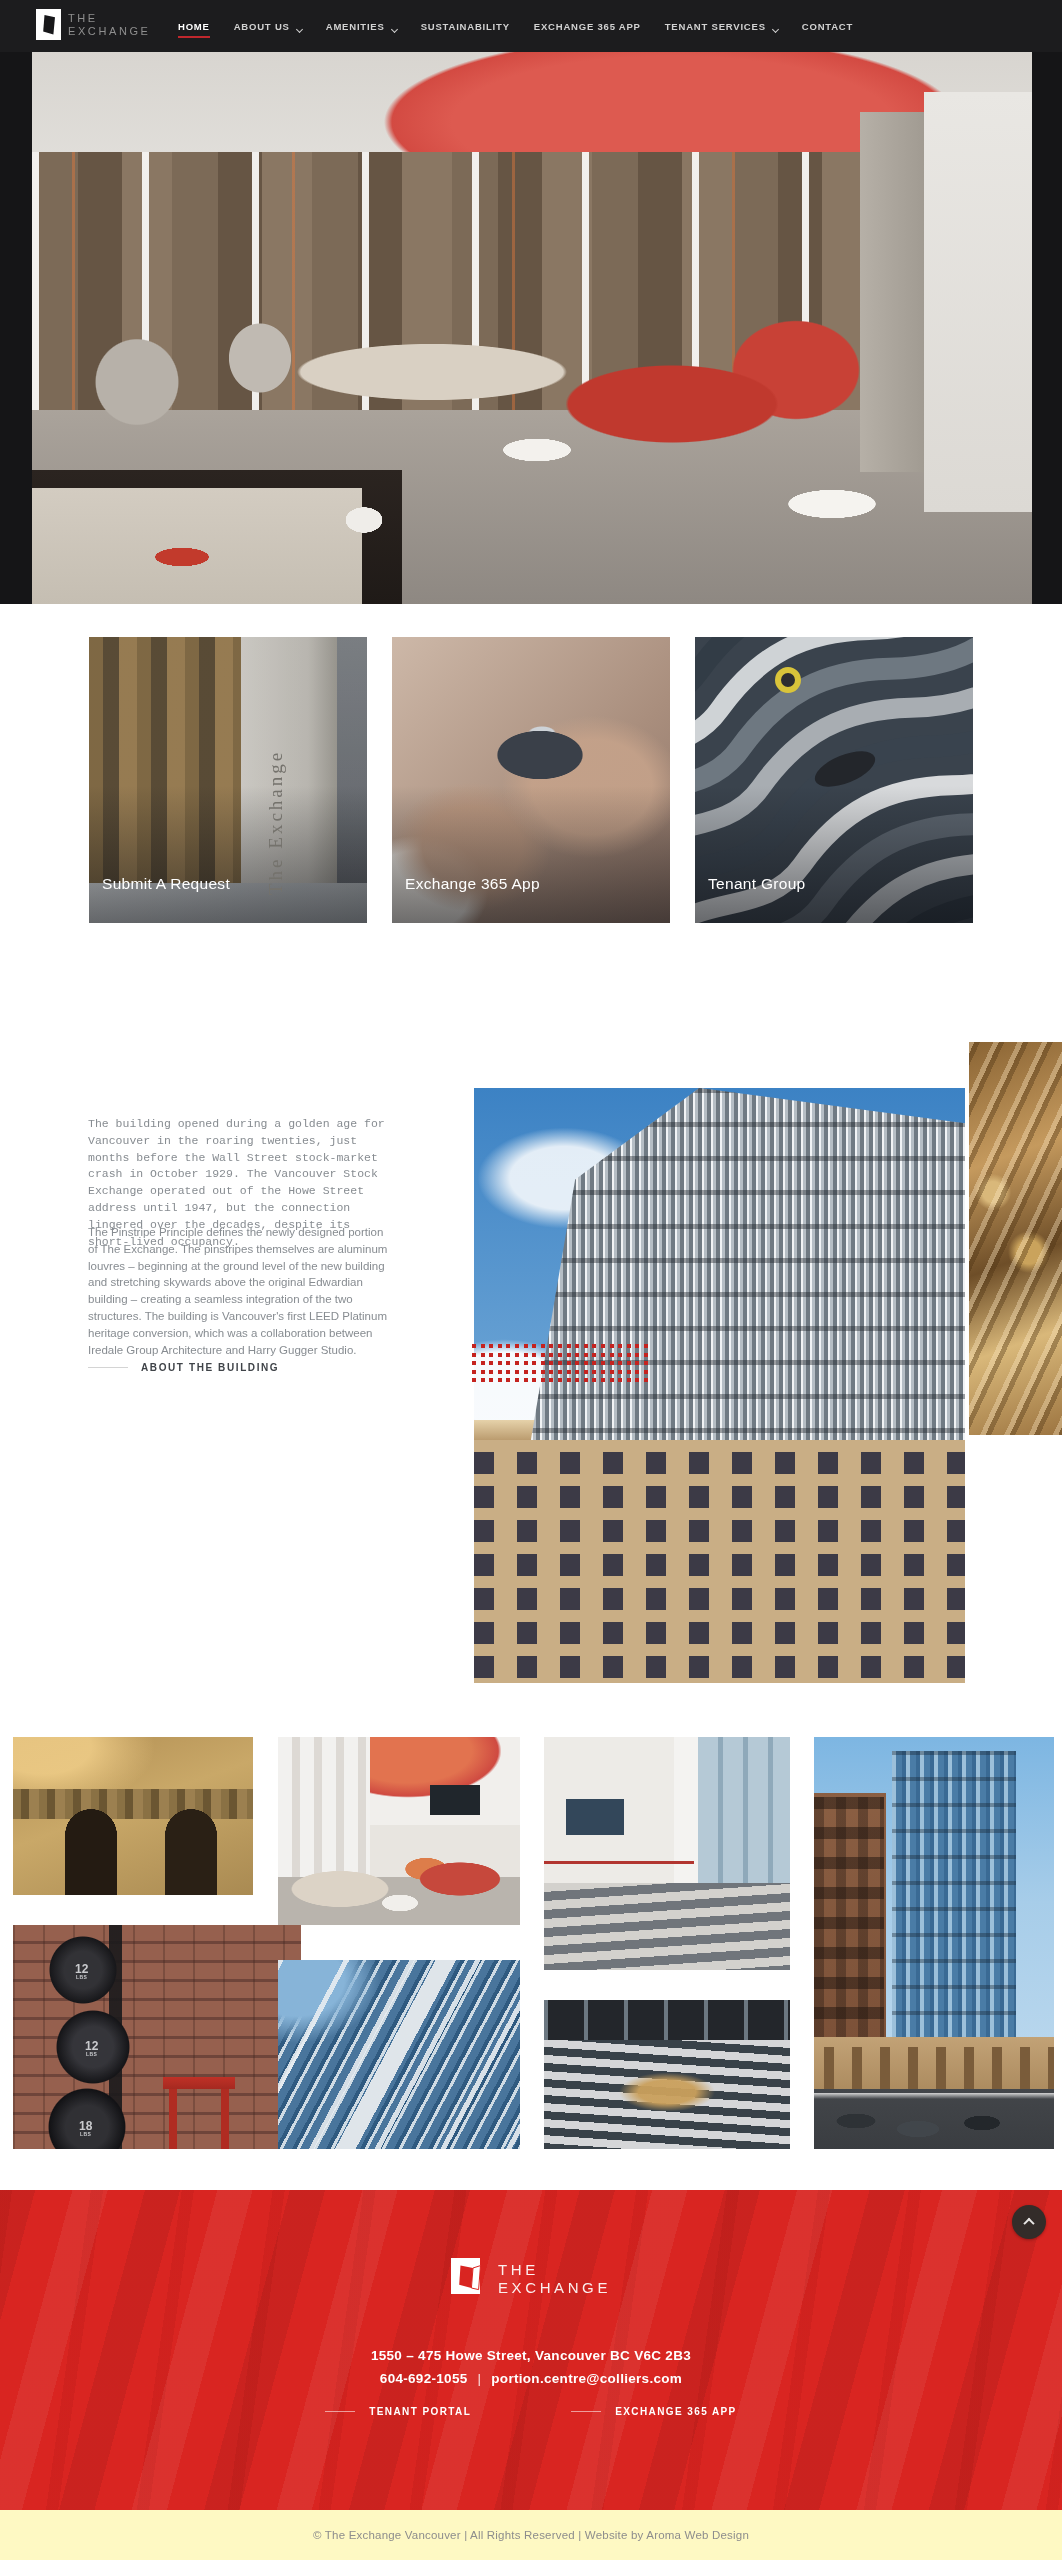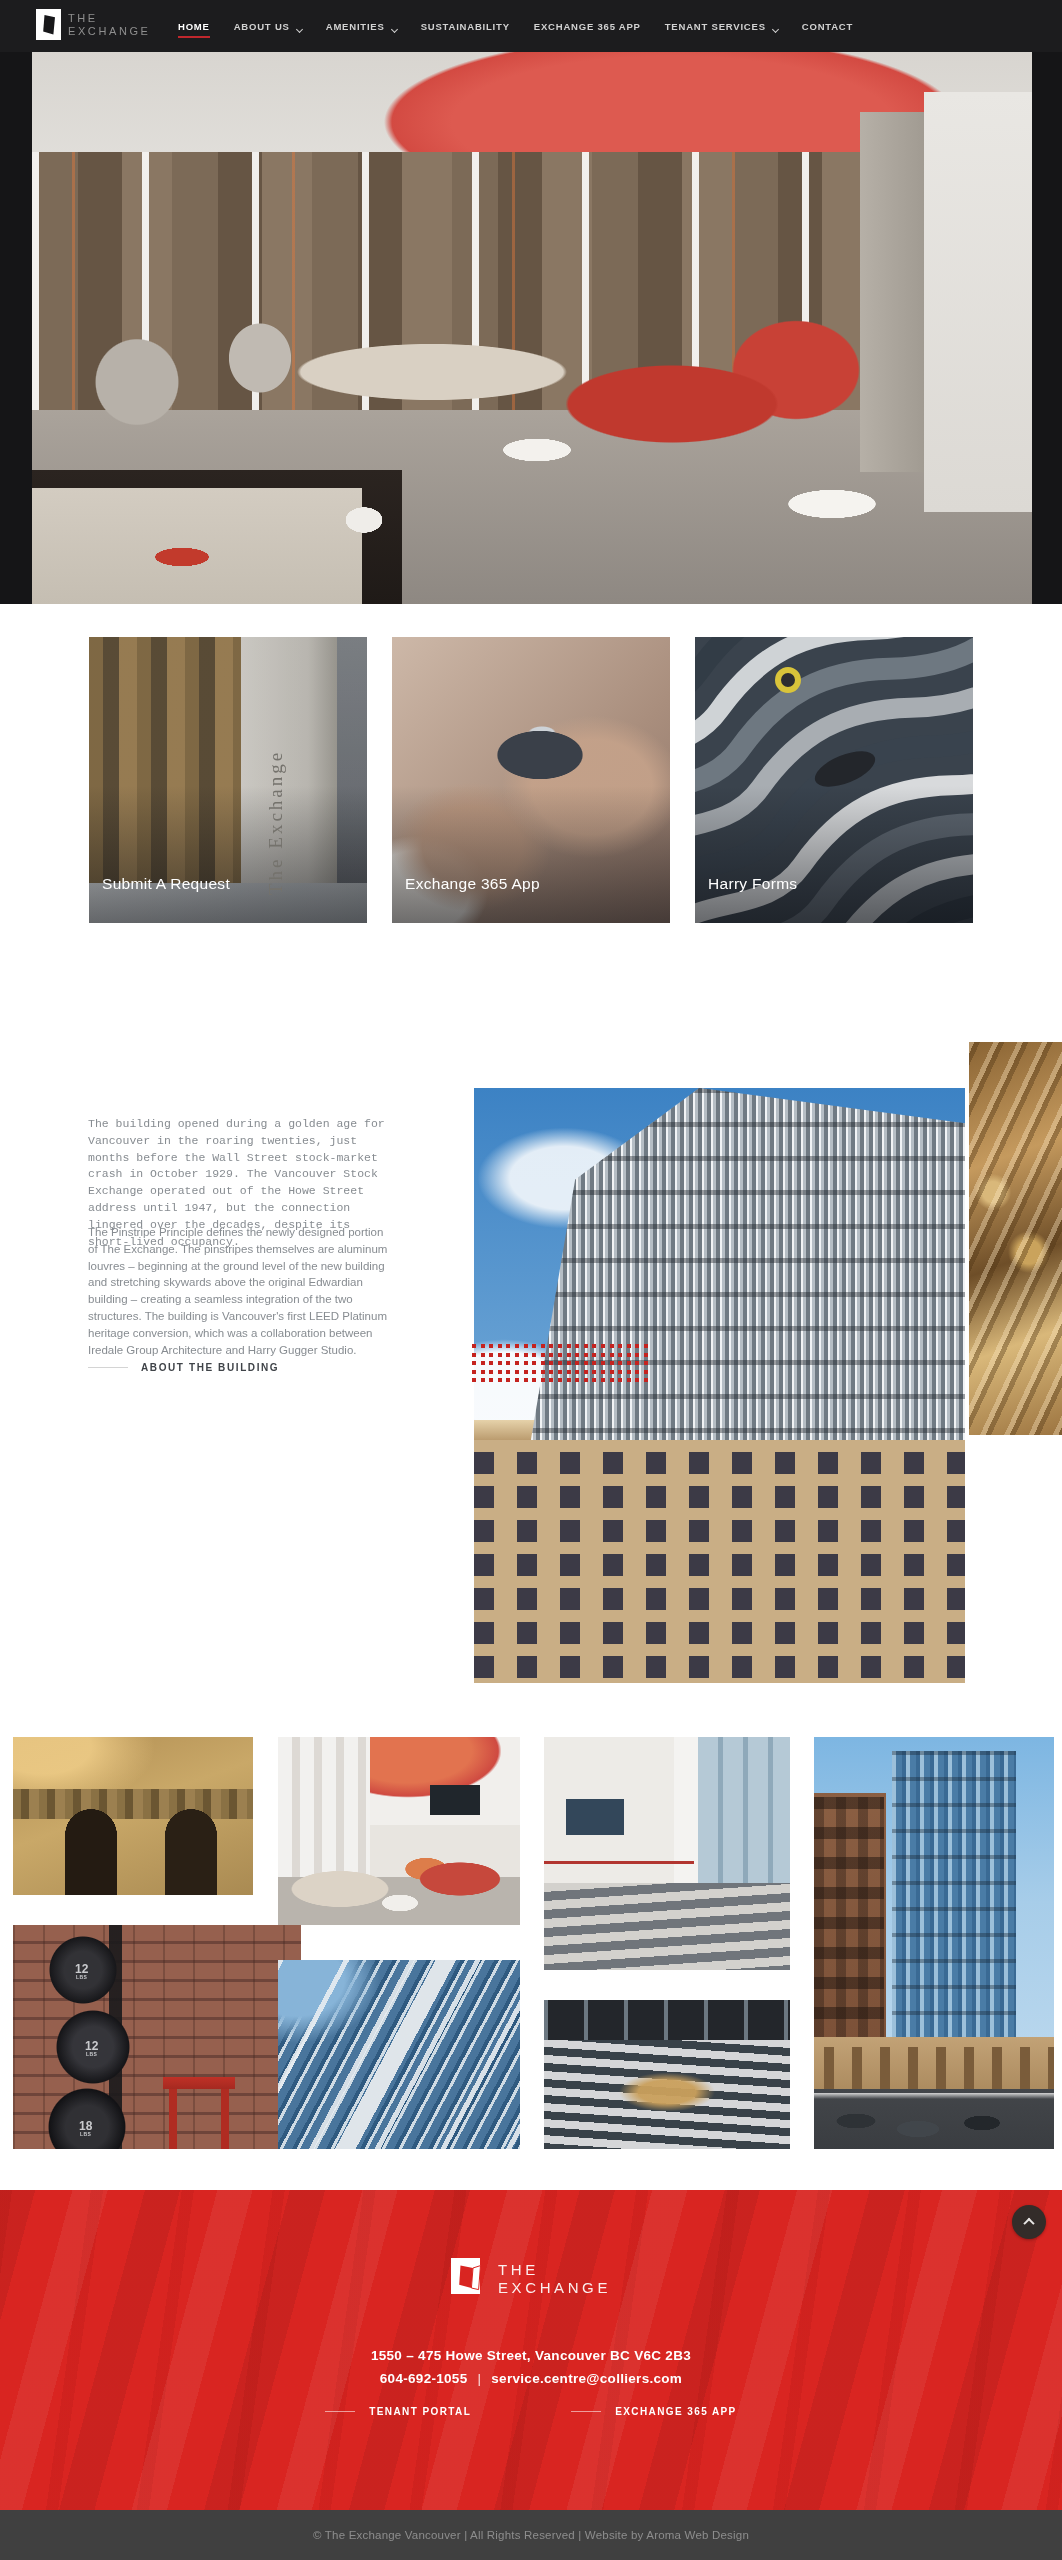--- a/index.html
+++ b/index.html
@@ -191,21 +191,21 @@
   .chev-up { width:8px; height:8px; border-left:2px solid #e8e6e4; border-top:2px solid #e8e6e4; transform:rotate(45deg) translate(1px,1px); }
   .footer-logo { position:absolute; left:0; right:0; top:68px; display:flex; justify-content:center; align-items:center; gap:11px; }
   .footer-logo-text { color:rgba(255,255,255,0.92); font-size:15px; letter-spacing:3.6px; line-height:18px; font-weight:400; }
   .footer-address { position:absolute; left:0; right:0; top:158px; text-align:center; color:#ffffff; font-size:13.5px; font-weight:700; letter-spacing:0.3px; }
   .footer-contact { position:absolute; left:0; right:0; top:181px; text-align:center; color:#ffffff; font-size:13.5px; font-weight:700; letter-spacing:0.3px; }
   .footer-contact .sep { padding:0 10px; font-weight:400; opacity:0.85; }
   .footer-links { position:absolute; left:0; right:0; top:216px; display:flex; justify-content:center; gap:100px; }
   .footer-link { display:flex; align-items:center; gap:14px; cursor:pointer; }
   .footer-link-line { width:30px; height:1px; background:rgba(255,255,255,0.55); }
   .footer-link-label { color:#ffffff; font-size:10px; font-weight:700; letter-spacing:1.4px; }
-  .bottom-bar { position:absolute; left:0; top:2510px; width:1062px; height:50px; background:#404040; display:flex; align-items:center; justify-content:center; }
+  .bottom-bar { position:absolute; left:0; top:2510px; width:1062px; height:50px; background:#fef9c3; display:flex; align-items:center; justify-content:center; }
   .bottom-text { color:#8d8d8d; font-size:11.5px; letter-spacing:0.2px; }
 </style>
 </head>
 <body>
 
 <div id="page">
 
   <div class="hero-section">
     <div class="hero-photo"></div>
     <div class="header">
@@ -265,21 +265,21 @@
           <path d="M-20 172 C 40 142, 90 202, 150 172 S 260 142, 320 172 S 430 202, 470 172" stroke="#a8adb2" stroke-width="20"></path>
           <path d="M-20 216 C 40 186, 90 246, 150 216 S 260 186, 320 216 S 430 246, 470 216" stroke="#39434e" stroke-width="22"></path>
           <path d="M-20 260 C 40 230, 90 290, 150 260 S 260 230, 320 260 S 430 290, 470 260" stroke="#d8dadc" stroke-width="20"></path>
           <path d="M-20 304 C 40 274, 90 334, 150 304 S 260 274, 320 304 S 430 334, 470 304" stroke="#5d6670" stroke-width="22"></path>
           <path d="M-20 348 C 40 318, 90 378, 150 348 S 260 318, 320 348 S 430 378, 470 348" stroke="#b9bdc1" stroke-width="20"></path>
           <path d="M-20 392 C 40 362, 90 422, 150 392 S 260 362, 320 392 S 430 422, 470 392" stroke="#2d3640" stroke-width="22"></path>
         </g>
       </svg>
       <div class="tape-ring"></div>
       <div class="pouch"></div>
-      <div class="card-label">Harry Forms</div>
+      <div class="card-label">Tenant Group</div>
     </div>
   </div>
 
   <p class="about-p about-p1">The building opened during a golden age for Vancouver in the roaring twenties, just months before the Wall Street stock-market crash in October 1929. The Vancouver Stock Exchange operated out of the Howe Street address until 1947, but the connection lingered over the decades, despite its short-lived occupancy.</p>
   <p class="about-p about-p2">The Pinstripe Principle defines the newly designed portion of The Exchange. The pinstripes themselves are aluminum louvres – beginning at the ground level of the new building and stretching skywards above the original Edwardian building – creating a seamless integration of the two structures. The building is Vancouver's first LEED Platinum heritage conversion, which was a collaboration between Iredale Group Architecture and Harry Gugger Studio.</p>
   <div class="about-link">
     <span class="about-link-line"></span>
     <span class="about-link-label">ABOUT THE BUILDING</span>
   </div>
   <div class="bldg-photo">
@@ -425,21 +425,21 @@
           <path d="M9.5 7.5 L22 10 L20.4 30 L8.2 26.8 Z" fill="#d92521"></path>
           <path d="M22 10 L29.5 7.6 L27.6 31.6 L20.4 30 Z" fill="#ffffff" stroke="#d92521" stroke-width="1"></path>
         </svg>
       <div class="footer-logo-text">
         <div>THE</div>
         <div>EXCHANGE</div>
       </div>
     </div>
     <div class="footer-address">1550 – 475 Howe Street, Vancouver BC V6C 2B3</div>
     <div class="footer-contact">
-      <span>604-692-1055</span><span class="sep">|</span><span>service.centre@colliers.com</span>
+      <span>604-692-1055</span><span class="sep">|</span><span>portion.centre@colliers.com</span>
     </div>
     <div class="footer-links">
       <div class="footer-link">
         <span class="footer-link-line"></span>
         <span class="footer-link-label">TENANT PORTAL</span>
       </div>
       <div class="footer-link">
         <span class="footer-link-line"></span>
         <span class="footer-link-label">EXCHANGE 365 APP</span>
       </div>

